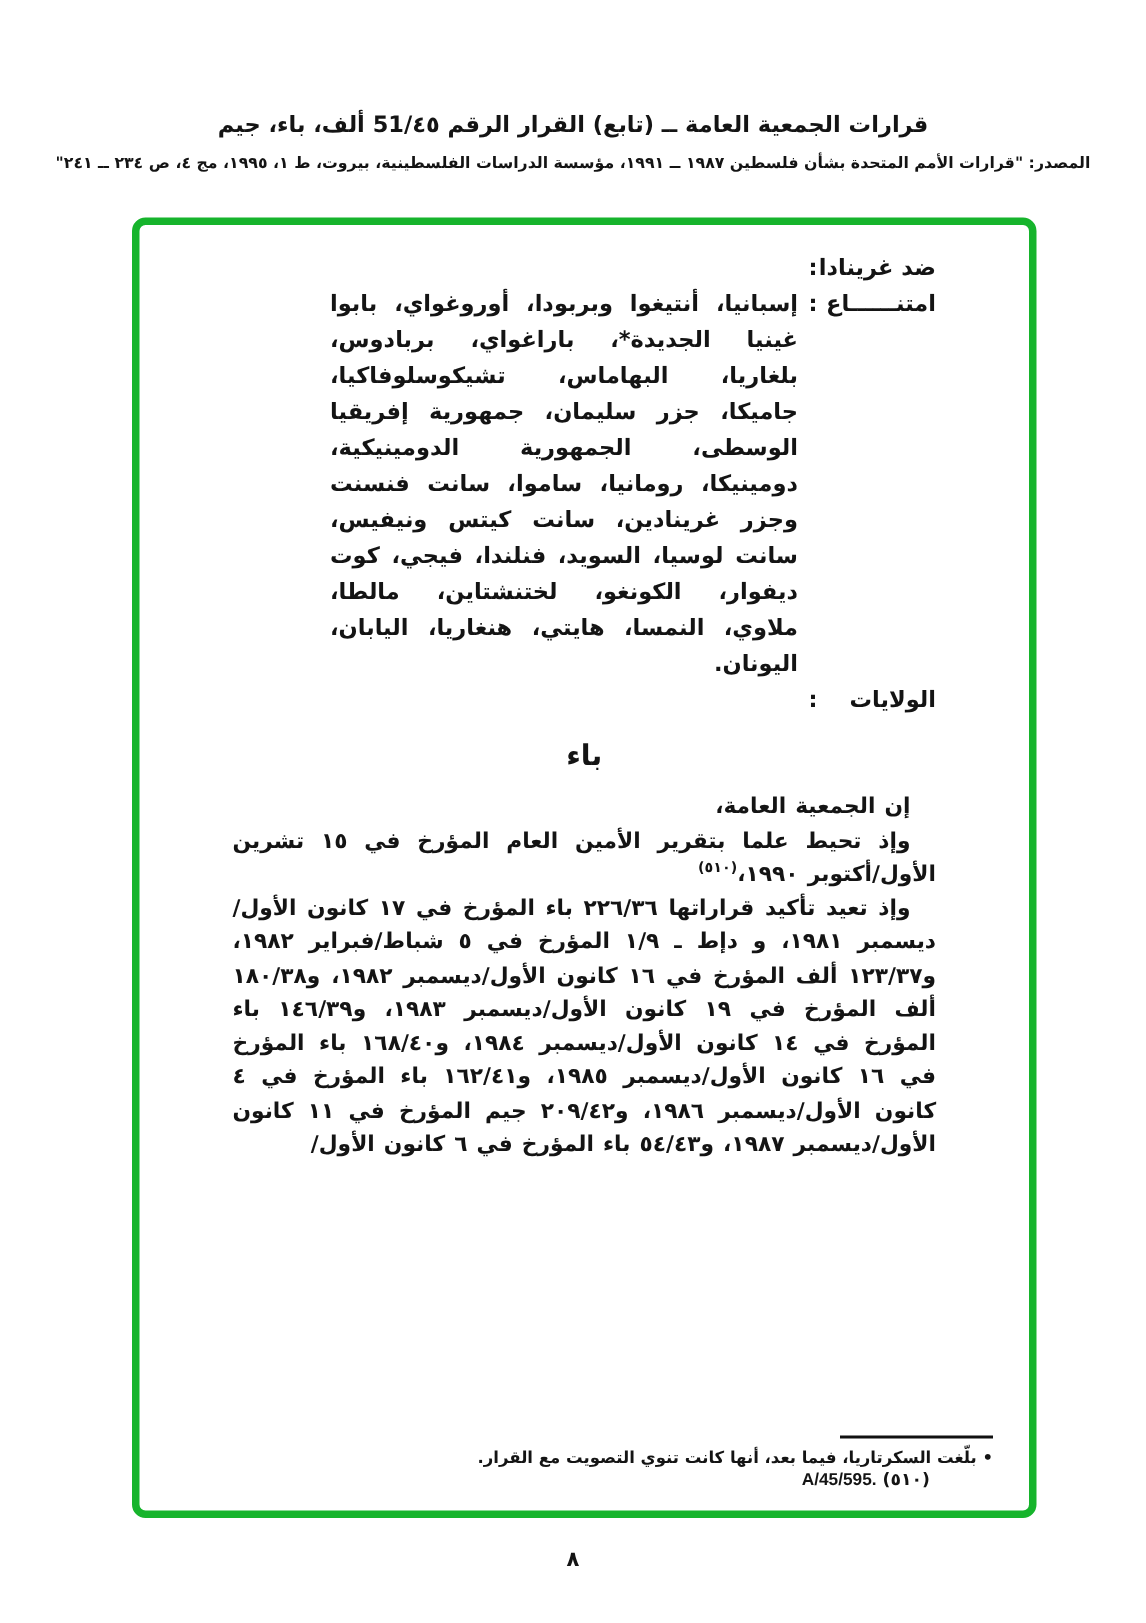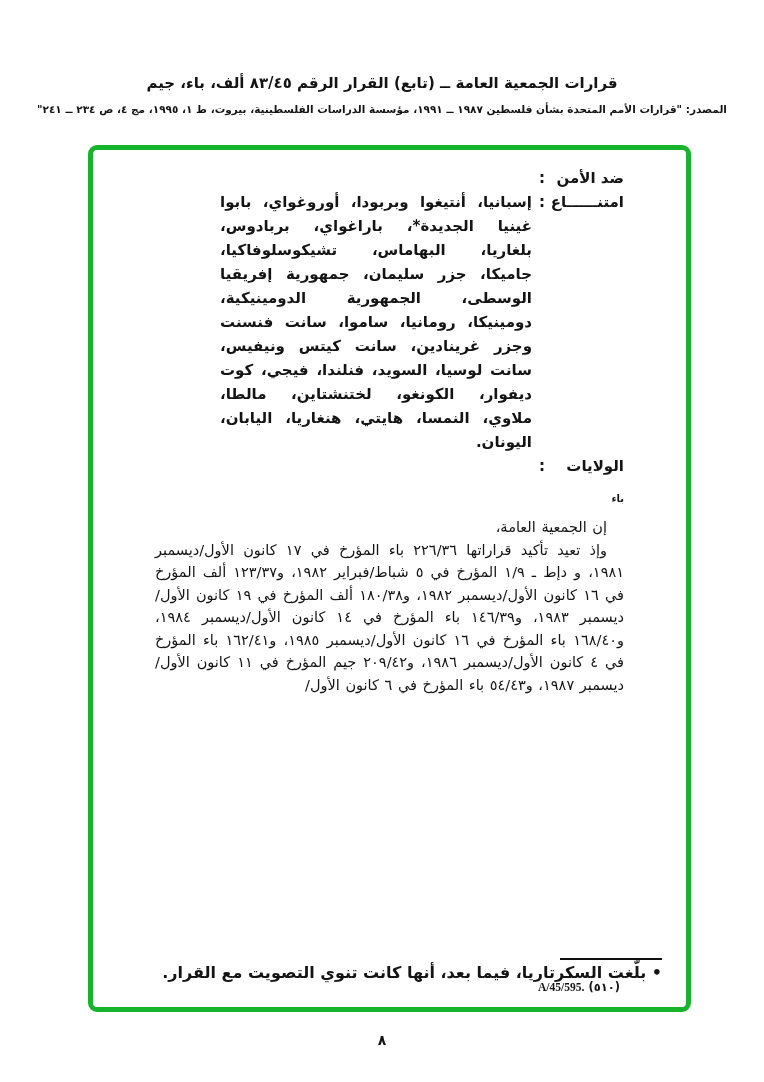--- a/index.html
+++ b/index.html
@@ -49,88 +49,89 @@
     font-size: 15px; line-height: 24px;
   }
   .vote-label { white-space: nowrap; }
   .vote-colon { text-align: center; }
   .vote-text {
     text-align: justify;
     word-spacing: 2px;
   }
 
   .section-heading {
-    text-align: right;
-    font-weight: 700; font-size: 10px;
+    text-align: center;
+    font-weight: 700; font-size: 19px;
     margin: 15px 0 12px 0;
   }
 
-  .body-text { font-size: 14.5px; line-height: 22.5px; font-weight: 400; }
+  .body-text { font-size: 14.5px; line-height: 22.5px; font-weight: 700; }
   .para {
     text-align: justify;
     text-indent: 17px;
     word-spacing: 1px;
     margin: 0;
   }
   .para sup { font-size: 9.5px; line-height: 0; }
 
   
   .footnotes { margin-top: auto; margin-left: -40px; margin-right: -38px; padding-bottom: 2px; }
   .fn-rule {
     border: 0; border-top: 2px solid #111;
     width: 102px; margin: 0 0 5px 0;
   }
   .fn-note {
-    font-size: 16px; font-weight: 700; line-height: 15px;
+    font-size: 11px; font-weight: 700; line-height: 15px;
     text-align: right;
   }
   .fn-ref {
     font-size: 11.5px; font-weight: 700; line-height: 15px;
     text-align: right;
     padding-right: 42px;
   }
-  .fn-ref .fn-doc { font-family: Liberation Serif, serif; }
+  .fn-ref .fn-doc { font-family: Liberation Sans, sans-serif; }
 
   
   .page-number {
     position: absolute; bottom: 34px; left: 0; right: 0;
     text-align: center;
     font-size: 14px; font-weight: 700;
   }
 </style>
 </head>
 <body>
 
 <div class="page">
 
-  <div class="doc-title">قرارات الجمعية العامة ــ (تابع) القرار الرقم ٨٣/٤٥ ألف، باء، جيم</div>
+  <div class="doc-title">قرارات الجمعية العامة ــ (تابع) القرار الرقم 51/٤٥ ألف، باء، جيم</div>
   <div class="doc-source">المصدر: "قرارات الأمم المتحدة بشأن فلسطين ١٩٨٧ ــ ١٩٩١، مؤسسة الدراسات الفلسطينية، بيروت، ط ١، ١٩٩٥، مج ٤، ص ٢٣٤ ــ ٢٤١"</div>
 
   <div class="green-box">
 
     <div class="vote-entry">
-      <span class="vote-label">ضد الأمن</span>
+      <span class="vote-label">ضد غرينادا</span>
       <span class="vote-colon">:</span>
     </div>
 
     <div class="vote-entry">
       <span class="vote-label">امتنــــــاع</span>
       <span class="vote-colon">:</span>
       <span class="vote-text">إسبانيا، أنتيغوا وبربودا، أوروغواي، بابوا غينيا الجديدة*، باراغواي، بربادوس، بلغاريا، البهاماس، تشيكوسلوفاكيا، جاميكا، جزر سليمان، جمهورية إفريقيا الوسطى، الجمهورية الدومينيكية، دومينيكا، رومانيا، ساموا، سانت فنسنت وجزر غرينادين، سانت كيتس ونيفيس، سانت لوسيا، السويد، فنلندا، فيجي، كوت ديفوار، الكونغو، لختنشتاين، مالطا، ملاوي، النمسا، هايتي، هنغاريا، اليابان، اليونان.</span>
     </div>
 
     <div class="vote-entry">
       <span class="vote-label">الولايات</span>
       <span class="vote-colon">:</span>
     </div>
 
     <div class="section-heading">باء</div>
 
     <div class="body-text">
       <p class="para">إن الجمعية العامة،</p>
+      <p class="para"><span>وإذ تحيط علما بتقرير الأمين العام المؤرخ في ١٥ تشرين الأول/أكتوبر ١٩٩٠،</span><sup>(٥١٠)</sup></p>
       <p class="para">وإذ تعيد تأكيد قراراتها ٢٢٦/٣٦ باء المؤرخ في ١٧ كانون الأول/ديسمبر ١٩٨١، و دإط ـ ١/٩ المؤرخ في ٥ شباط/فبراير ١٩٨٢، و١٢٣/٣٧ ألف المؤرخ في ١٦ كانون الأول/ديسمبر ١٩٨٢، و١٨٠/٣٨ ألف المؤرخ في ١٩ كانون الأول/ديسمبر ١٩٨٣، و١٤٦/٣٩ باء المؤرخ في ١٤ كانون الأول/ديسمبر ١٩٨٤، و١٦٨/٤٠ باء المؤرخ في ١٦ كانون الأول/ديسمبر ١٩٨٥، و١٦٢/٤١ باء المؤرخ في ٤ كانون الأول/ديسمبر ١٩٨٦، و٢٠٩/٤٢ جيم المؤرخ في ١١ كانون الأول/ديسمبر ١٩٨٧، و٥٤/٤٣ باء المؤرخ في ٦ كانون الأول/</p>
     </div>
 
     <div class="footnotes">
       <hr class="fn-rule">
       <div class="fn-note">• بلّغت السكرتاريا، فيما بعد، أنها كانت تنوي التصويت مع القرار.</div>
       <div class="fn-ref">
         <span>(٥١٠)</span>
         <span class="fn-doc" dir="ltr">A/45/595.</span>
       </div>

